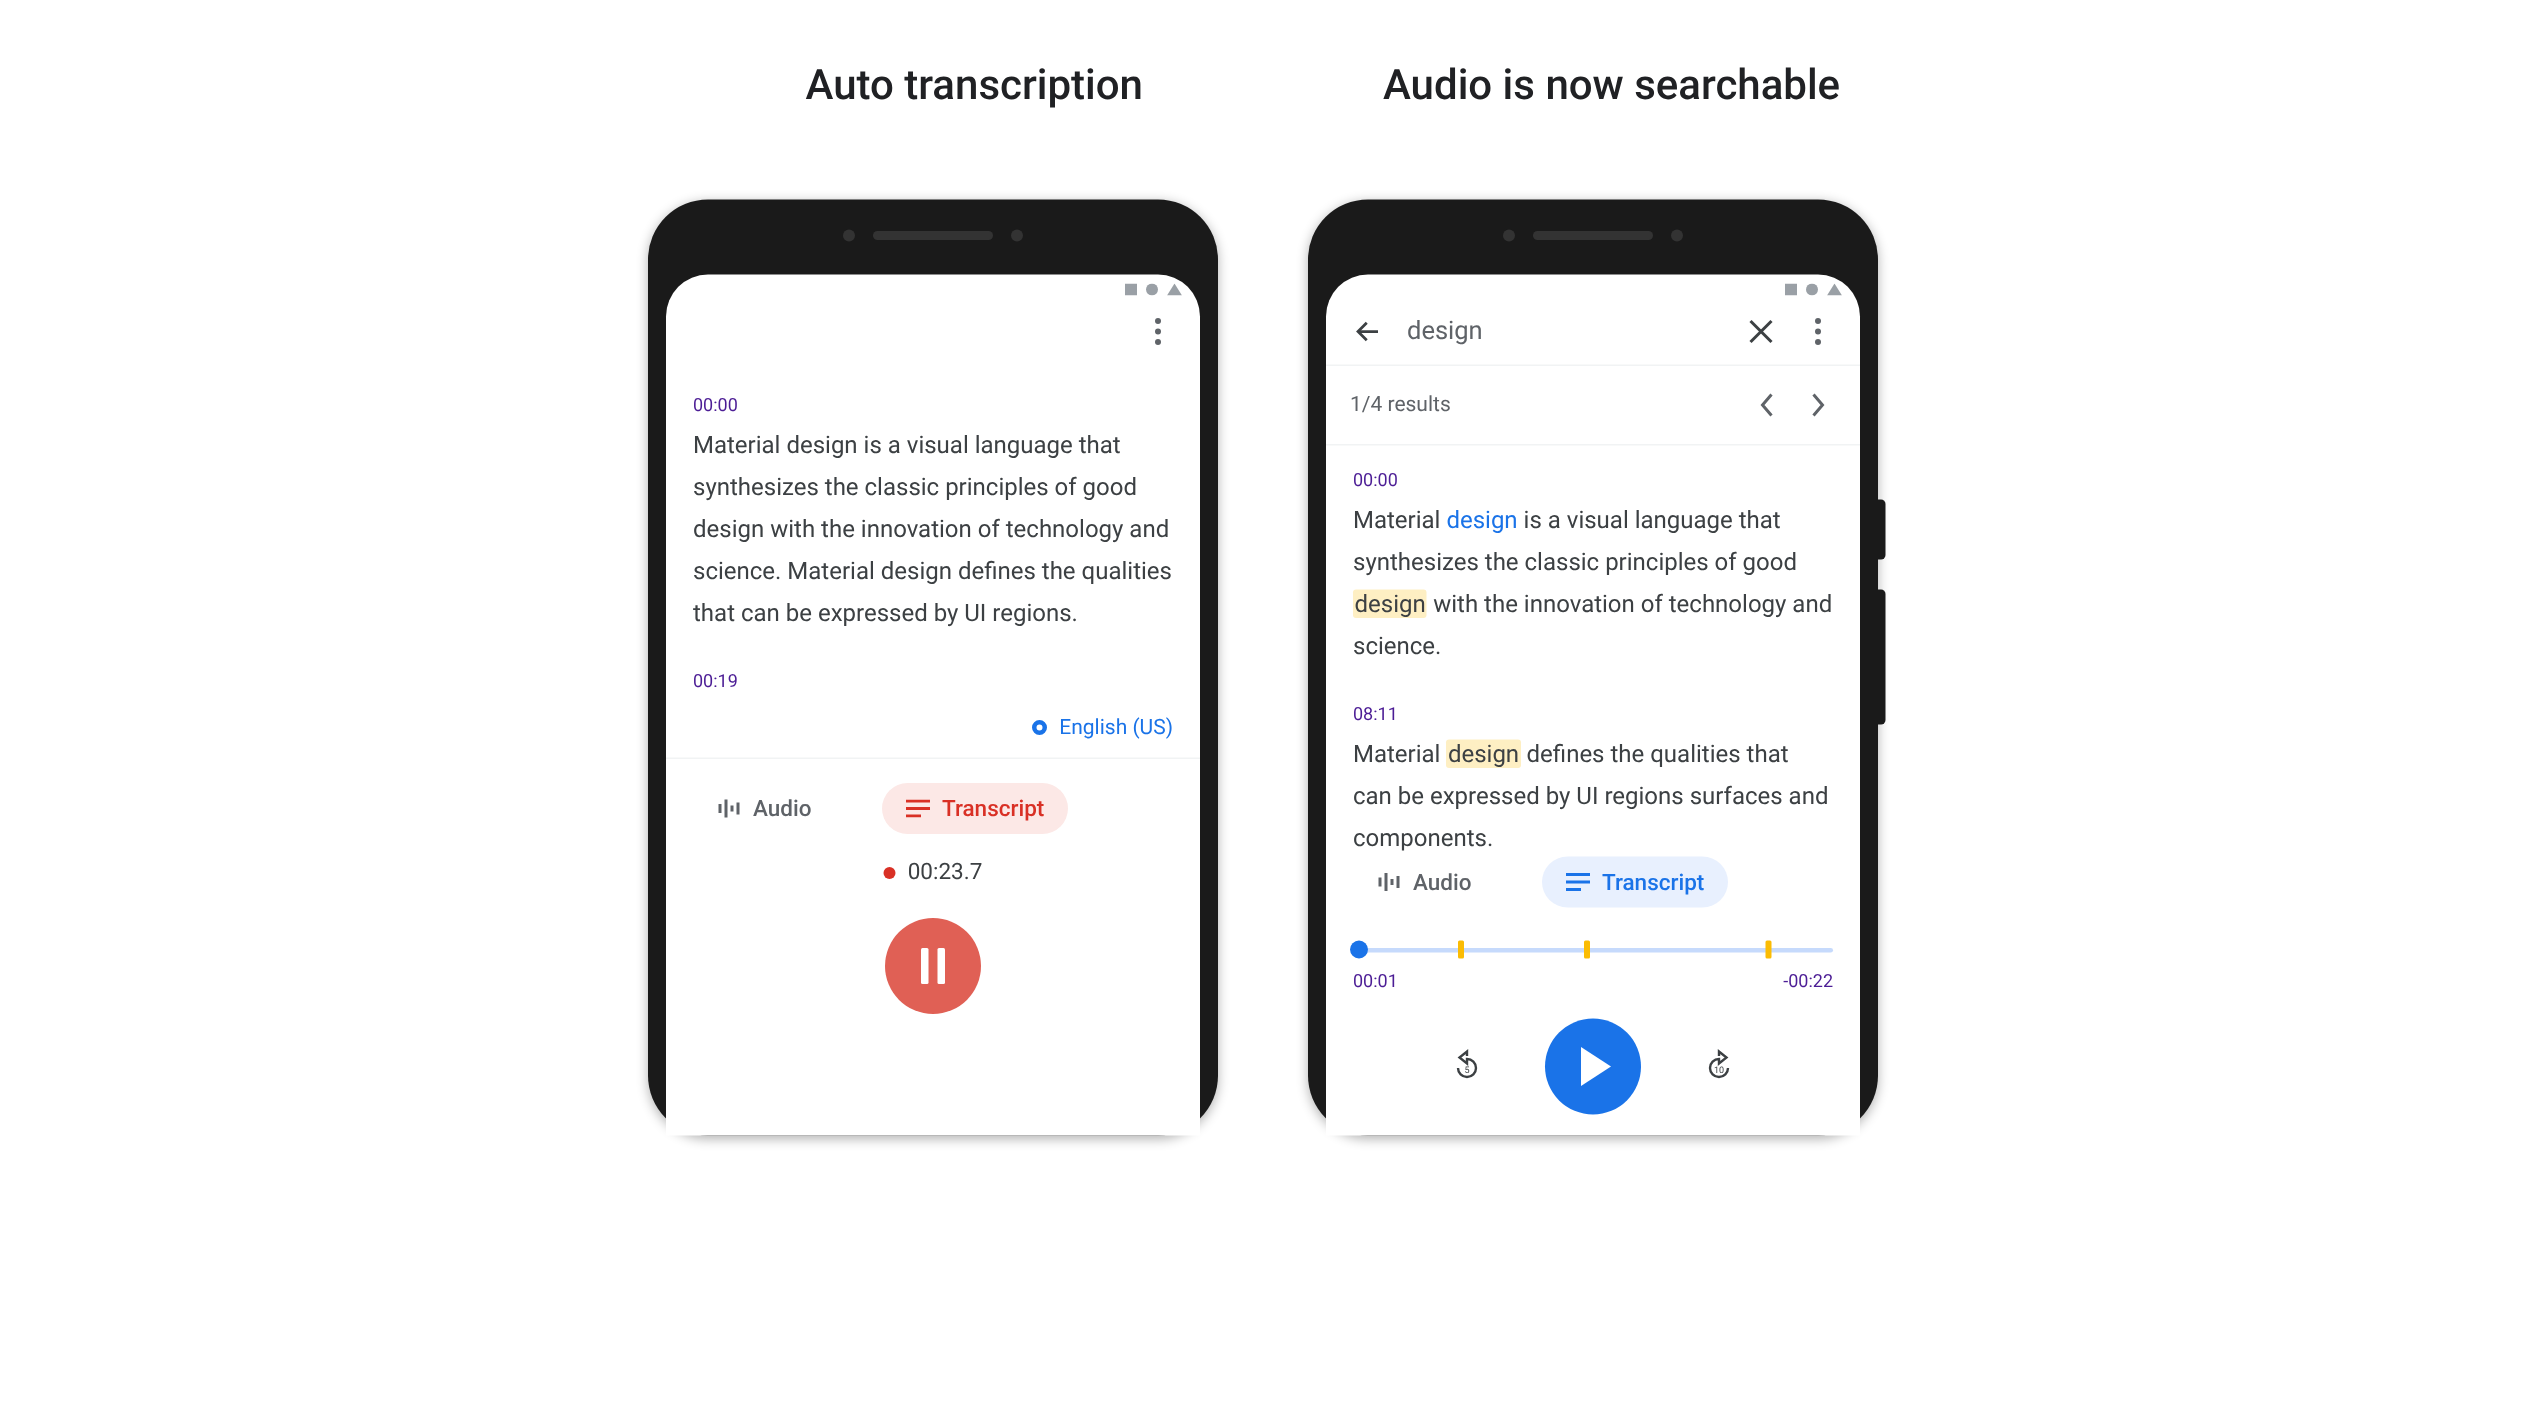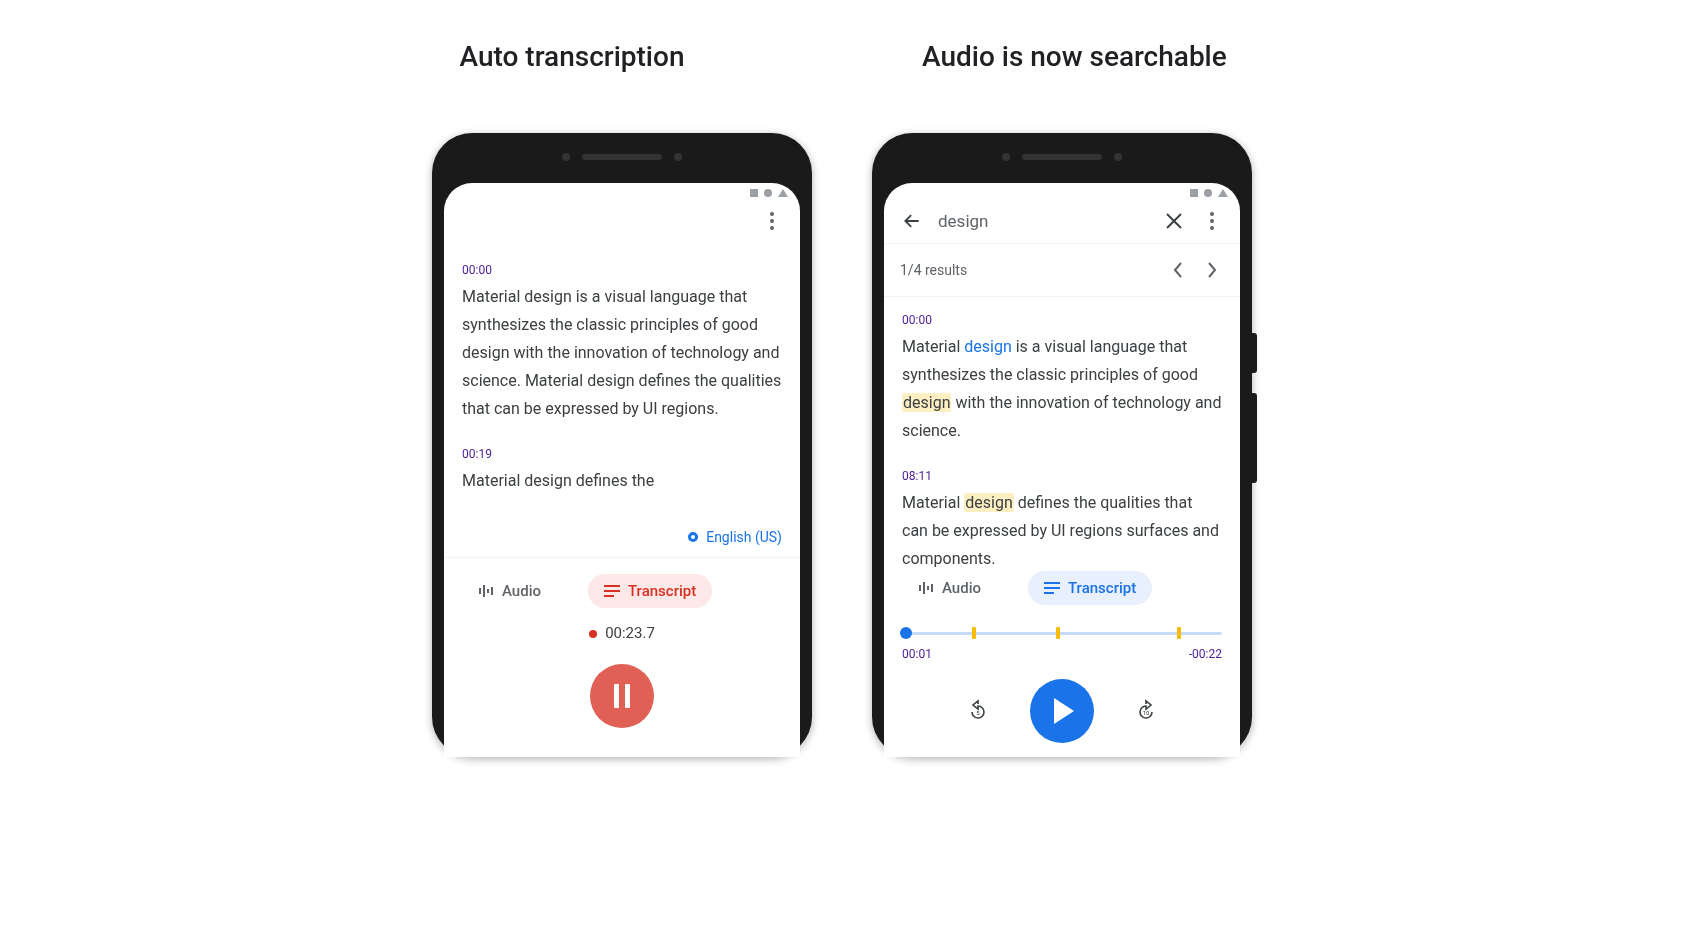--- a/index.html
+++ b/index.html
@@ -12,21 +12,21 @@
   }
   .headings {
     display: flex;
     justify-content: center;
     gap: 160px;
     padding-top: 40px;
     font-size: 28px;
     font-weight: 500;
     color: #202124;
   }
-  .heading-left { width: 380px; text-align: center; }
+  .heading-left { width: 380px; text-align: right; }
   .heading-right { width: 380px; }
   .phones {
     display: flex;
     justify-content: center;
     gap: 60px;
     margin-top: 60px;
   }
   .phone-frame {
     width: 380px;
     height: 624px;
@@ -182,21 +182,20 @@
               <circle cx="2" cy="9" r="2" fill="#5f6368"></circle>
               <circle cx="2" cy="16" r="2" fill="#5f6368"></circle>
             </svg>
         </div>
       </div>
 
       <div class="content">
         <div class="ts">00:00</div>
         <div class="para">Material design is a visual language that synthesizes the classic principles of good design with the innovation of technology and science. Material design defines the qualities that can be expressed by UI regions.</div>
         <div class="ts">00:19</div>
-        <div class="para">Material design defines the</div>
       </div>
 
       <div class="lang-row">
         <span class="lang-dot"></span>
         <span>English (US)</span>
       </div>
 
       <div class="tabrow">
         <div class="tab audio">
           <span>

